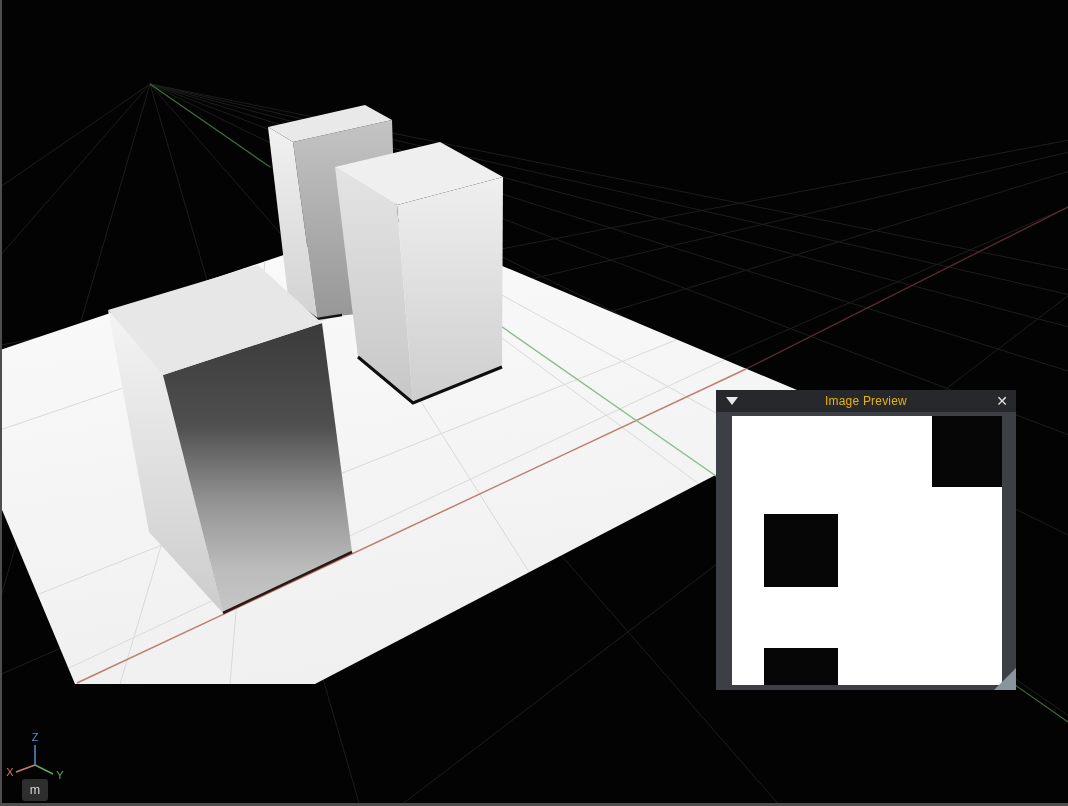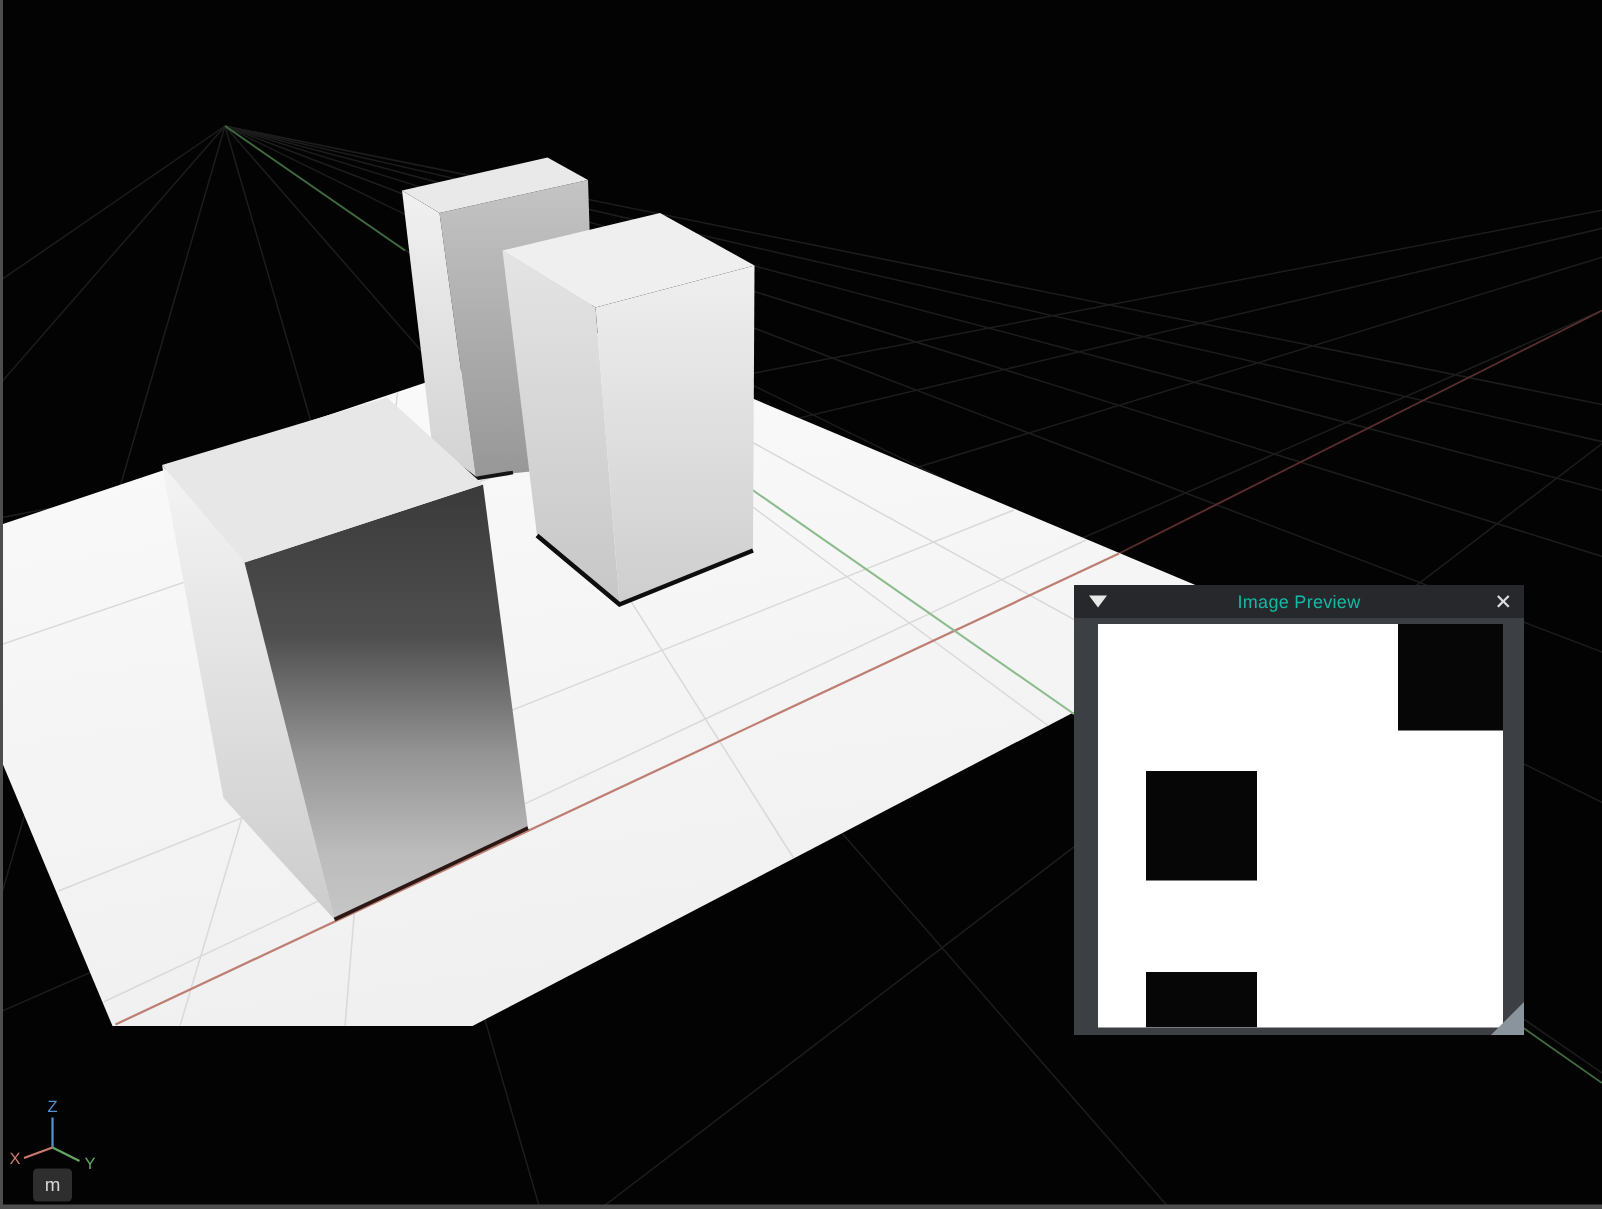--- a/index.html
+++ b/index.html
@@ -8,21 +8,21 @@
   #scene{position:absolute;left:0;top:0;}
   
   .edge{position:absolute;background:#4e4e4e;}
   #edge-left{left:0;top:0;width:2px;height:806px;}
   #edge-bottom{left:0;top:803px;width:1068px;height:3px;}
   
   #preview-panel{position:absolute;left:716px;top:390px;width:300px;height:300px;
                  background:#3c4045;box-sizing:border-box;}
   #preview-header{position:relative;height:22px;background:#26282c;display:flex;
                   align-items:center;justify-content:center;}
-  #preview-title{color:#14b8a6;font-size:12px;letter-spacing:.2px;}
+  #preview-title{color:#eab308;font-size:12px;letter-spacing:.2px;}
   #collapse-btn{position:absolute;left:9px;top:4px;width:14px;height:14px;cursor:pointer;
                 display:flex;align-items:center;justify-content:center;}
   #collapse-tri{width:0;height:0;border-left:6px solid transparent;
                 border-right:6px solid transparent;border-top:8px solid #e8e8e8;}
   #close-btn{position:absolute;right:8px;top:0;height:22px;display:flex;align-items:center;
              color:#e0e0e0;font-size:14px;cursor:pointer;line-height:22px;}
   #preview-body{position:relative;width:100%;height:278px;}
   #preview-image{position:absolute;left:16px;top:4px;width:270px;height:269px;
                  background:#ffffff;overflow:hidden;}
   .pv-square{position:absolute;}

